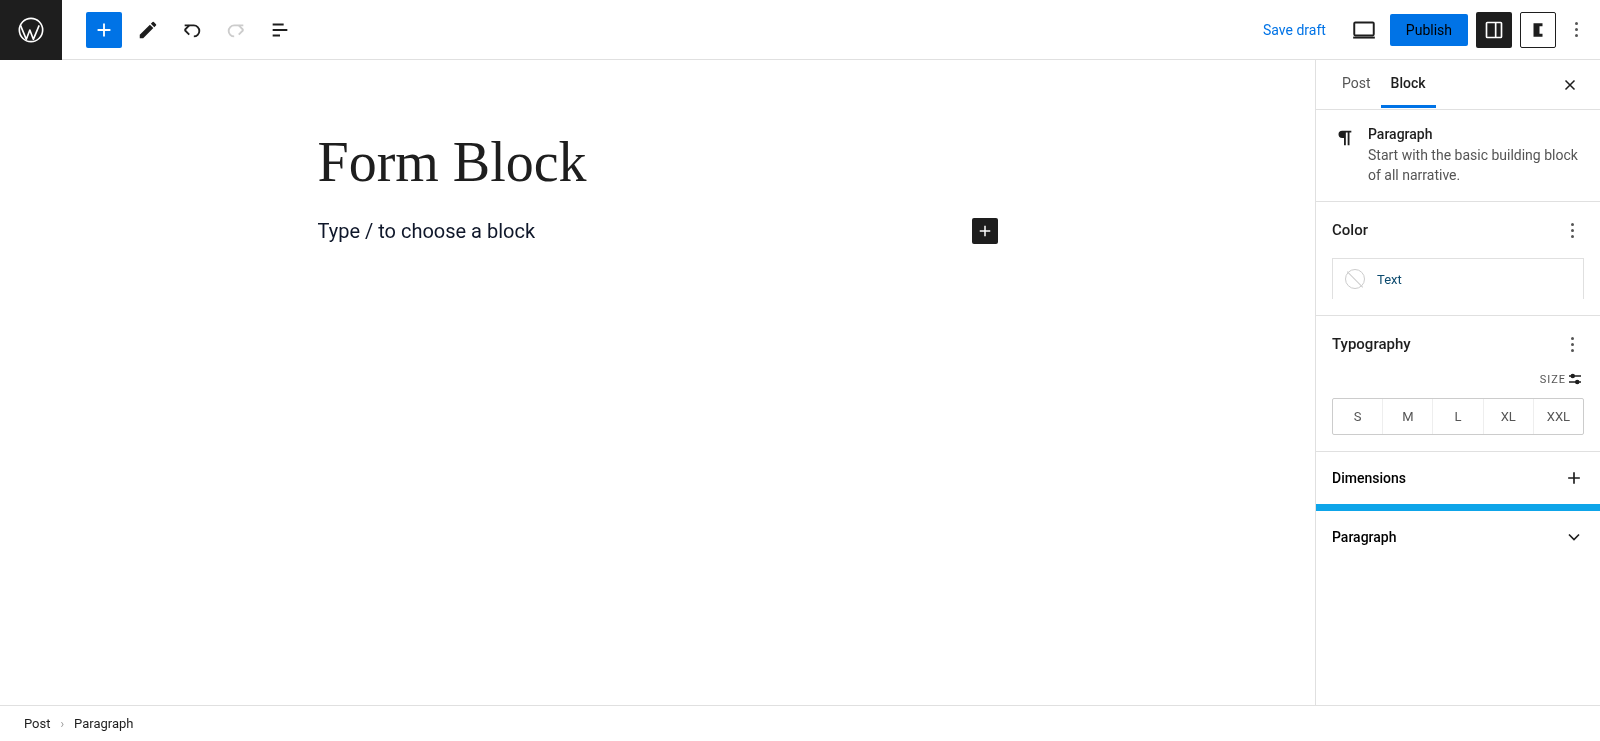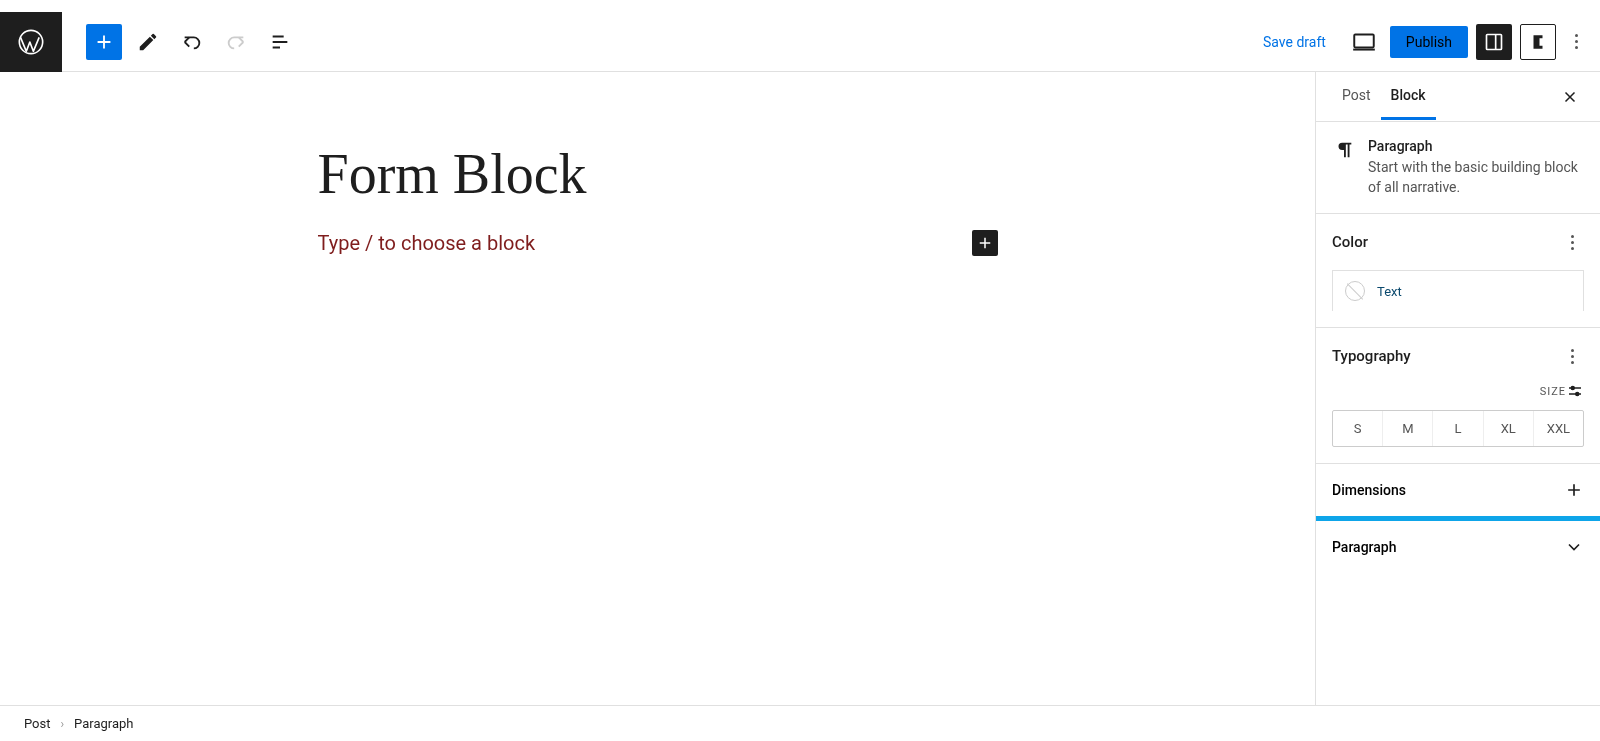--- a/index.html
+++ b/index.html
@@ -18,21 +18,20 @@
       flex-direction: column;
     }
 
     
     .top-toolbar {
       height: 60px;
       border-bottom: 1px solid #e0e0e0;
       display: flex;
       align-items: center;
       justify-content: space-between;
-      margin-top: 12px;
     }
 
     .toolbar-left {
       display: flex;
       align-items: center;
       height: 100%;
     }
 
     .wp-logo {
       width: 62px;
@@ -159,21 +158,21 @@
     }
 
     .paragraph-block {
       display: flex;
       align-items: center;
       justify-content: space-between;
     }
 
     .paragraph-placeholder {
       font-size: 20px;
-      color: #7f1d1d;
+      color: #0f172a;
       flex:1;
     }
 
     .inline-add {
       width: 26px;
       height: 26px;
       background: #1e1e1e;
       color: #fff;
       display: flex;
       align-items: center;
@@ -317,21 +316,21 @@
       cursor: pointer;
       border-right: 1px solid #eee;
     }
     .size-opt:last-child { border-right: none; }
 
     .collapsed-panel {
       display:flex;
       justify-content:space-between;
       align-items:center;
       padding:16px;
-      border-bottom:5px solid #0ea5e9;
+      border-bottom:7px solid #0ea5e9;
       font-size:14px;
       font-weight:500;
       cursor:pointer;
     }
 
     
     .footer {
       height: 36px;
       border-top: 1px solid #e0e0e0;
       display: flex;

